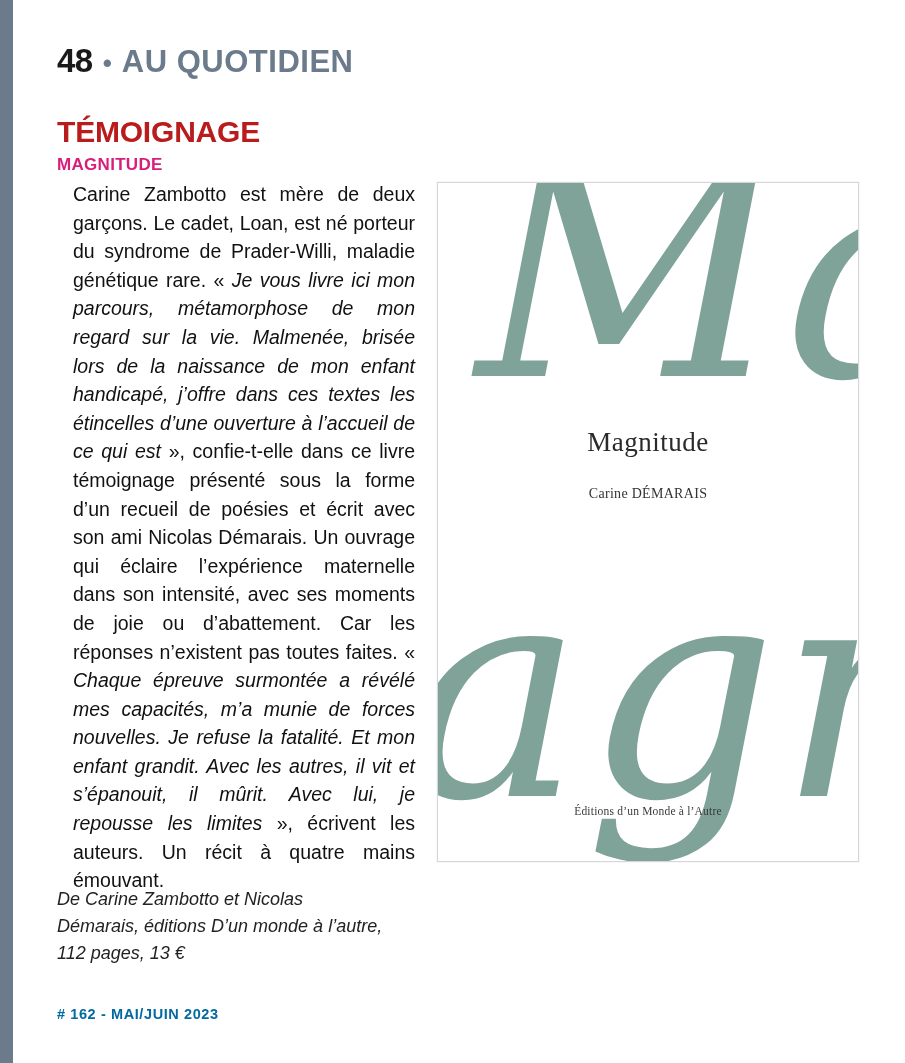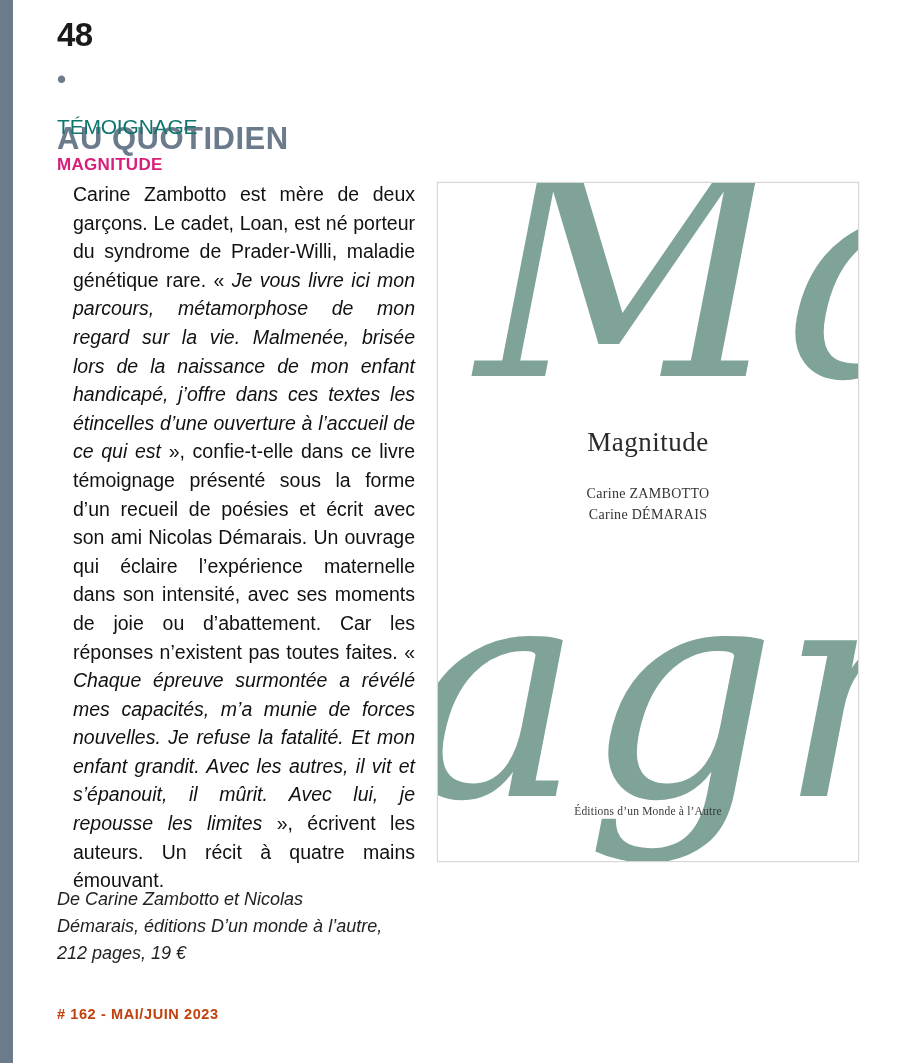--- a/index.html
+++ b/index.html
@@ -27,25 +27,24 @@
     position: absolute;
     left: 57px;
     top: 0;
     width: 800px;
     height: 1063px;
   }
   
   .header {
     position: absolute;
     left: 0;
-    top: 16px;
+    top: 28px;
     display: flex;
     align-items: baseline;
     gap: 10px;
-    flex-direction: column;
   }
   .header-num {
     font-size: 33px;
     font-weight: bold;
     color: #1a1a1a;
     letter-spacing: -0.5px;
   }
   .header-dot {
     font-size: 26px;
     color: #6b7b8c;
@@ -56,23 +55,23 @@
     font-weight: bold;
     color: #6b7b8c;
     letter-spacing: 0.5px;
     margin-top: 16px;
   }
   
   .title {
     position: absolute;
     left: 0;
     top: 115px;
-    font-size: 21px;
-    font-weight: normal;
-    color: #0f766e;
+    font-size: 30px;
+    font-weight: bold;
+    color: #b91c1c;
     letter-spacing: -0.2px;
   }
   .subtitle {
     position: absolute;
     left: 0;
     top: 155px;
     font-size: 17px;
     font-weight: bold;
     color: #d81e7b;
     letter-spacing: 0.3px;
@@ -103,21 +102,21 @@
     font-style: italic;
     color: #222222;
   }
   
   .footer {
     position: absolute;
     left: 0;
     top: 1006px;
     font-size: 14.5px;
     font-weight: bold;
-    color: #c2410c;
+    color: #0369a1;
     letter-spacing: 0.6px;
   }
   
   .cover-wrap {
     position: absolute;
     left: 380px;
     top: 182px;
     width: 420px;
     height: 678px;
   }
@@ -207,32 +206,31 @@
     <span class="header-section">AU QUOTIDIEN</span>
   </div>
 
   <div class="title">TÉMOIGNAGE</div>
   <div class="subtitle">MAGNITUDE</div>
 
   <div class="body-col">
     <span>Carine Zambotto est mère de deux garçons. Le cadet, Loan, est né porteur du syndrome de Prader-Willi, maladie génétique rare. « </span><span class="it">Je vous livre ici mon parcours, métamorphose de mon regard sur la vie. Malmenée, brisée lors de la naissance de mon enfant handicapé, j’offre dans ces textes les étincelles d’une ouverture à l’accueil de ce qui est</span><span> », confie-t-elle dans ce livre témoignage présenté sous la forme d’un recueil de poésies et écrit avec son ami Nicolas Démarais. Un ouvrage qui éclaire l’expérience maternelle dans son intensité, avec ses moments de joie ou d’abattement. Car les réponses n’existent pas toutes faites. « </span><span class="it">Chaque épreuve surmontée a révélé mes capacités, m’a munie de forces nouvelles. Je refuse la fatalité. Et mon enfant grandit. Avec les autres, il vit et s’épanouit, il mûrit. Avec lui, je repousse les limites</span><span> », écrivent les auteurs. Un récit à quatre mains émouvant.</span>
   </div>
 
-  <div class="credits">De Carine Zambotto et Nicolas Démarais, éditions D’un monde à l’autre, 212 pages, 19 €</div>
+  <div class="credits">De Carine Zambotto et Nicolas Démarais, éditions D’un monde à l’autre, 112 pages, 13 €</div>
 
   <div class="footer"># 162 - MAI/JUIN 2023</div>
 
   <div class="cover-wrap">
     <div class="cover">
       <div class="script-layer">
         <div class="script script-top">Magn</div>
         <div class="script script-bottom">agnitu</div>
       </div>
       <div class="cover-title">Magnitude</div>
       <div class="cover-authors">
-        <div>Carine ZAMBOTTO</div>
         <div>Carine DÉMARAIS</div>
       </div>
       <div class="cover-publisher">Éditions d’un Monde à l’Autre</div>
     </div>
   </div>
 
 </div>
 
 </body></html>

